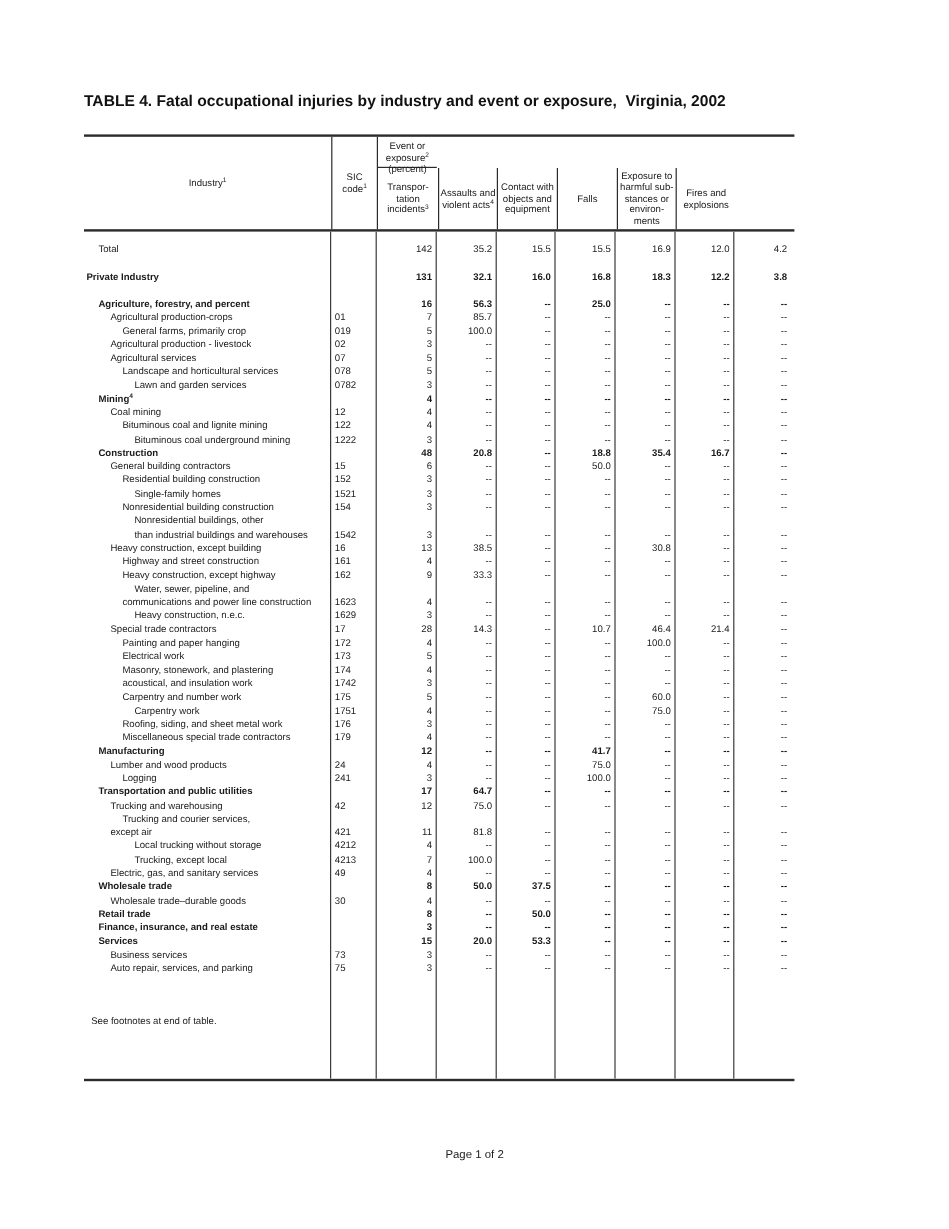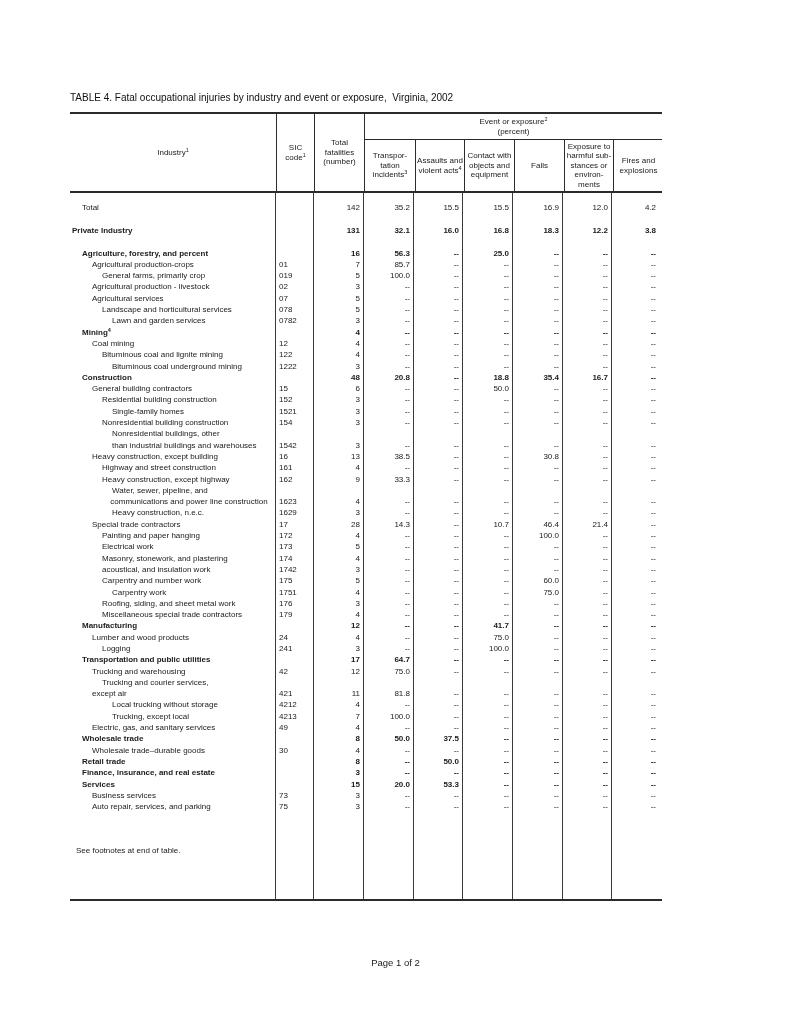--- a/index.html
+++ b/index.html
@@ -2,22 +2,22 @@
 <html><head>
 <meta charset="utf-8">
 <style>
   * { margin:0; padding:0; box-sizing:border-box; }
   html,body { background:#ffffff; }
   body {
     width:791px; height:1024px; position:relative;
     font-family:"Liberation Sans", sans-serif; color:#1a1a1a;
   }
   .title {
-    position:absolute; left:70px; top:92px;
-    font-size:10px; font-weight:normal; white-space:pre-wrap; color:#111;
+    position:absolute; left:70px; top:76px;
+    font-size:13px; font-weight:bold; white-space:pre-wrap; color:#111;
   }
   .table { position:absolute; left:70px; top:112px; width:592px; }
 
   
   .thead {
     display:grid; grid-template-columns:206px 38px 50px 298px;
     height:81px; border-top:2px solid #2b2b2b; border-bottom:2px solid #2b2b2b;
     font-size:8px; line-height:9.5px;
   }
   .th { display:flex; align-items:center; justify-content:center; text-align:center; padding:1px; }
@@ -57,23 +57,20 @@
   <div class="title">TABLE 4. Fatal occupational injuries by industry and event or exposure,  Virginia, 2002</div>
 
   <div class="table">
 
     <div class="thead">
       <div class="th">
         <span><span>Industry</span><sup>1</sup></span>
       </div>
       <div class="th">
         <span><span>SIC code</span><sup>1</sup></span>
-      </div>
-      <div class="th">
-        <span>Total fatalities (number)</span>
       </div>
       <div class="event-group">
         <div class="eg-top">
           <div><span>Event or exposure</span><sup>2</sup></div>
           <div>(percent)</div>
         </div>
         <div class="eg-cols">
           <div class="th">
             <span><span>Transpor-tation incidents</span><sup>3</sup></span>
           </div>
@@ -363,21 +360,21 @@
     <div class="td sic"></div>
     <div class="td num c-total"></div>
     <div class="td num"></div>
     <div class="td num"></div>
     <div class="td num"></div>
     <div class="td num"></div>
     <div class="td num"></div>
     <div class="td num c-fires"></div>
   </div>
         <div class="tr">
-    <div class="td industry" style="padding-left: 32px; text-align: center;"><span class="lbl">communications and power line construction</span><sup class="rsup"></sup></div>
+    <div class="td industry" style="padding-left: 32px;"><span class="lbl">communications and power line construction</span><sup class="rsup"></sup></div>
     <div class="td sic">1623</div>
     <div class="td num c-total">4</div>
     <div class="td num">--</div>
     <div class="td num">--</div>
     <div class="td num">--</div>
     <div class="td num">--</div>
     <div class="td num">--</div>
     <div class="td num c-fires">--</div>
   </div>
         <div class="tr">

